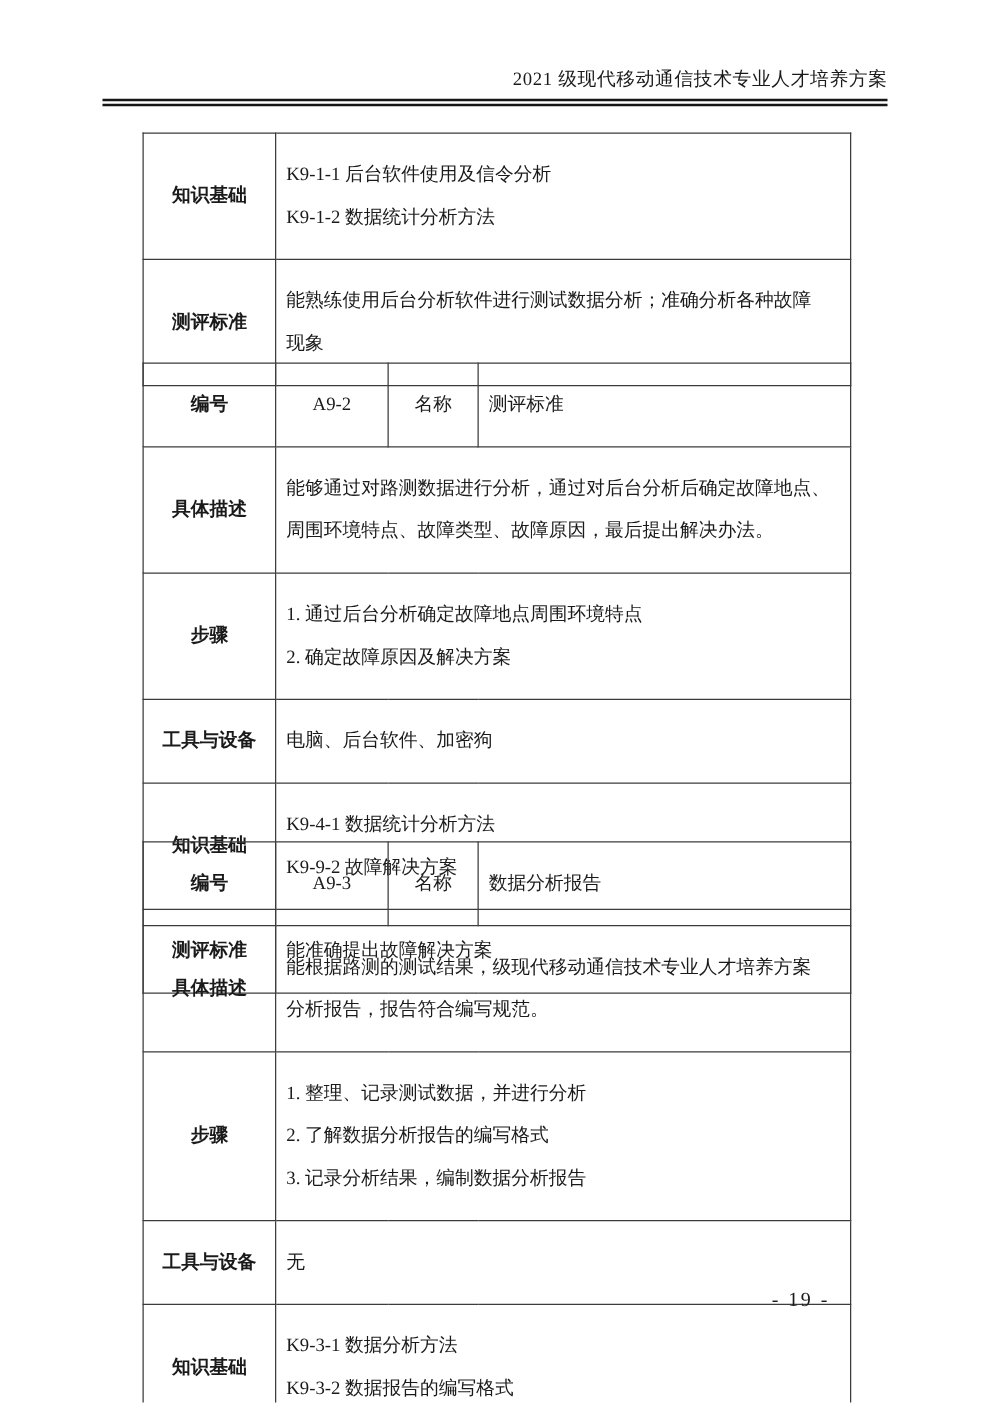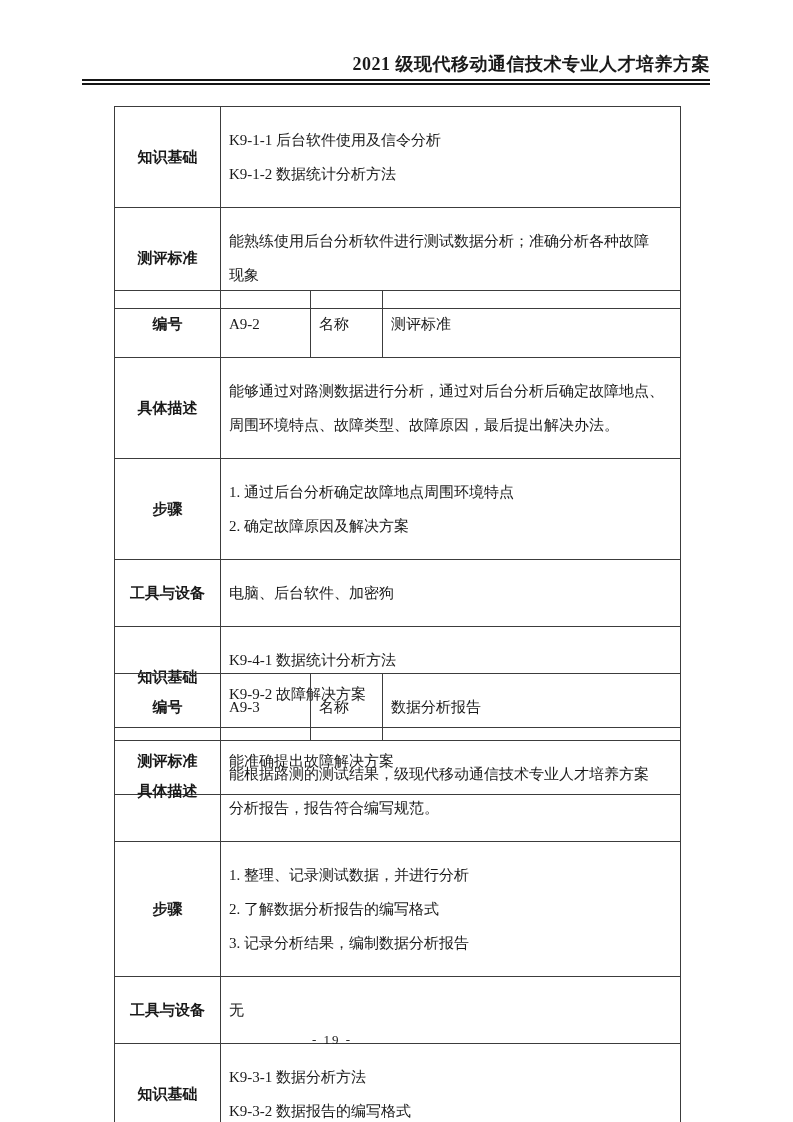--- a/index.html
+++ b/index.html
@@ -10,21 +10,21 @@
     color: #1a1a1a;
     position: relative;
     overflow: hidden;
   }
   .page { position: absolute; inset: 0; }
 
   
   .header-title {
     position: absolute;
     top: 54px; right: 83px;
-    font-size: 18px; font-weight: bold;
+    font-size: 15px; font-weight: normal;
     letter-spacing: 0.5px;
     line-height: 20px;
     white-space: nowrap;
   }
   .header-rule {
     position: absolute;
     top: 79px; left: 82px; width: 628px;
     height: 2px;
     border-top: 2px solid #161616;
     border-bottom: 2px solid #161616;
@@ -43,39 +43,39 @@
     border: 1px solid #3c3c3c;
     vertical-align: middle;
     padding: 16px 8px;
     overflow: hidden;
   }
   td.label-cell {
     text-align: center;
     padding: 3px 2px;
     font-weight: bold;
   }
-  td.center-cell { text-align: left; }
+  td.center-cell { text-align: center; }
   table.spec p {
     margin: 0;
     line-height: 34px;
     white-space: nowrap;
   }
   td.label-cell p { white-space: normal; }
   .single-row td { height: 34px; }
 
   .t1 { top: 106px; }
   .t2 { top: 290px; }
   .t3 { top: 673px; }
 
   
   .footer {
     position: absolute;
     top: 1032px; left: 0; width: 664px;
-    text-align: center;
-    font-size: 13px;
+    text-align: right;
+    font-size: 16px;
     letter-spacing: 2px;
   }
 </style>
 </head>
 <body>
 
 <div class="page">
 
   <div class="header-title">2021 级现代移动通信技术专业人才培养方案</div>
   <div class="header-rule"></div>

